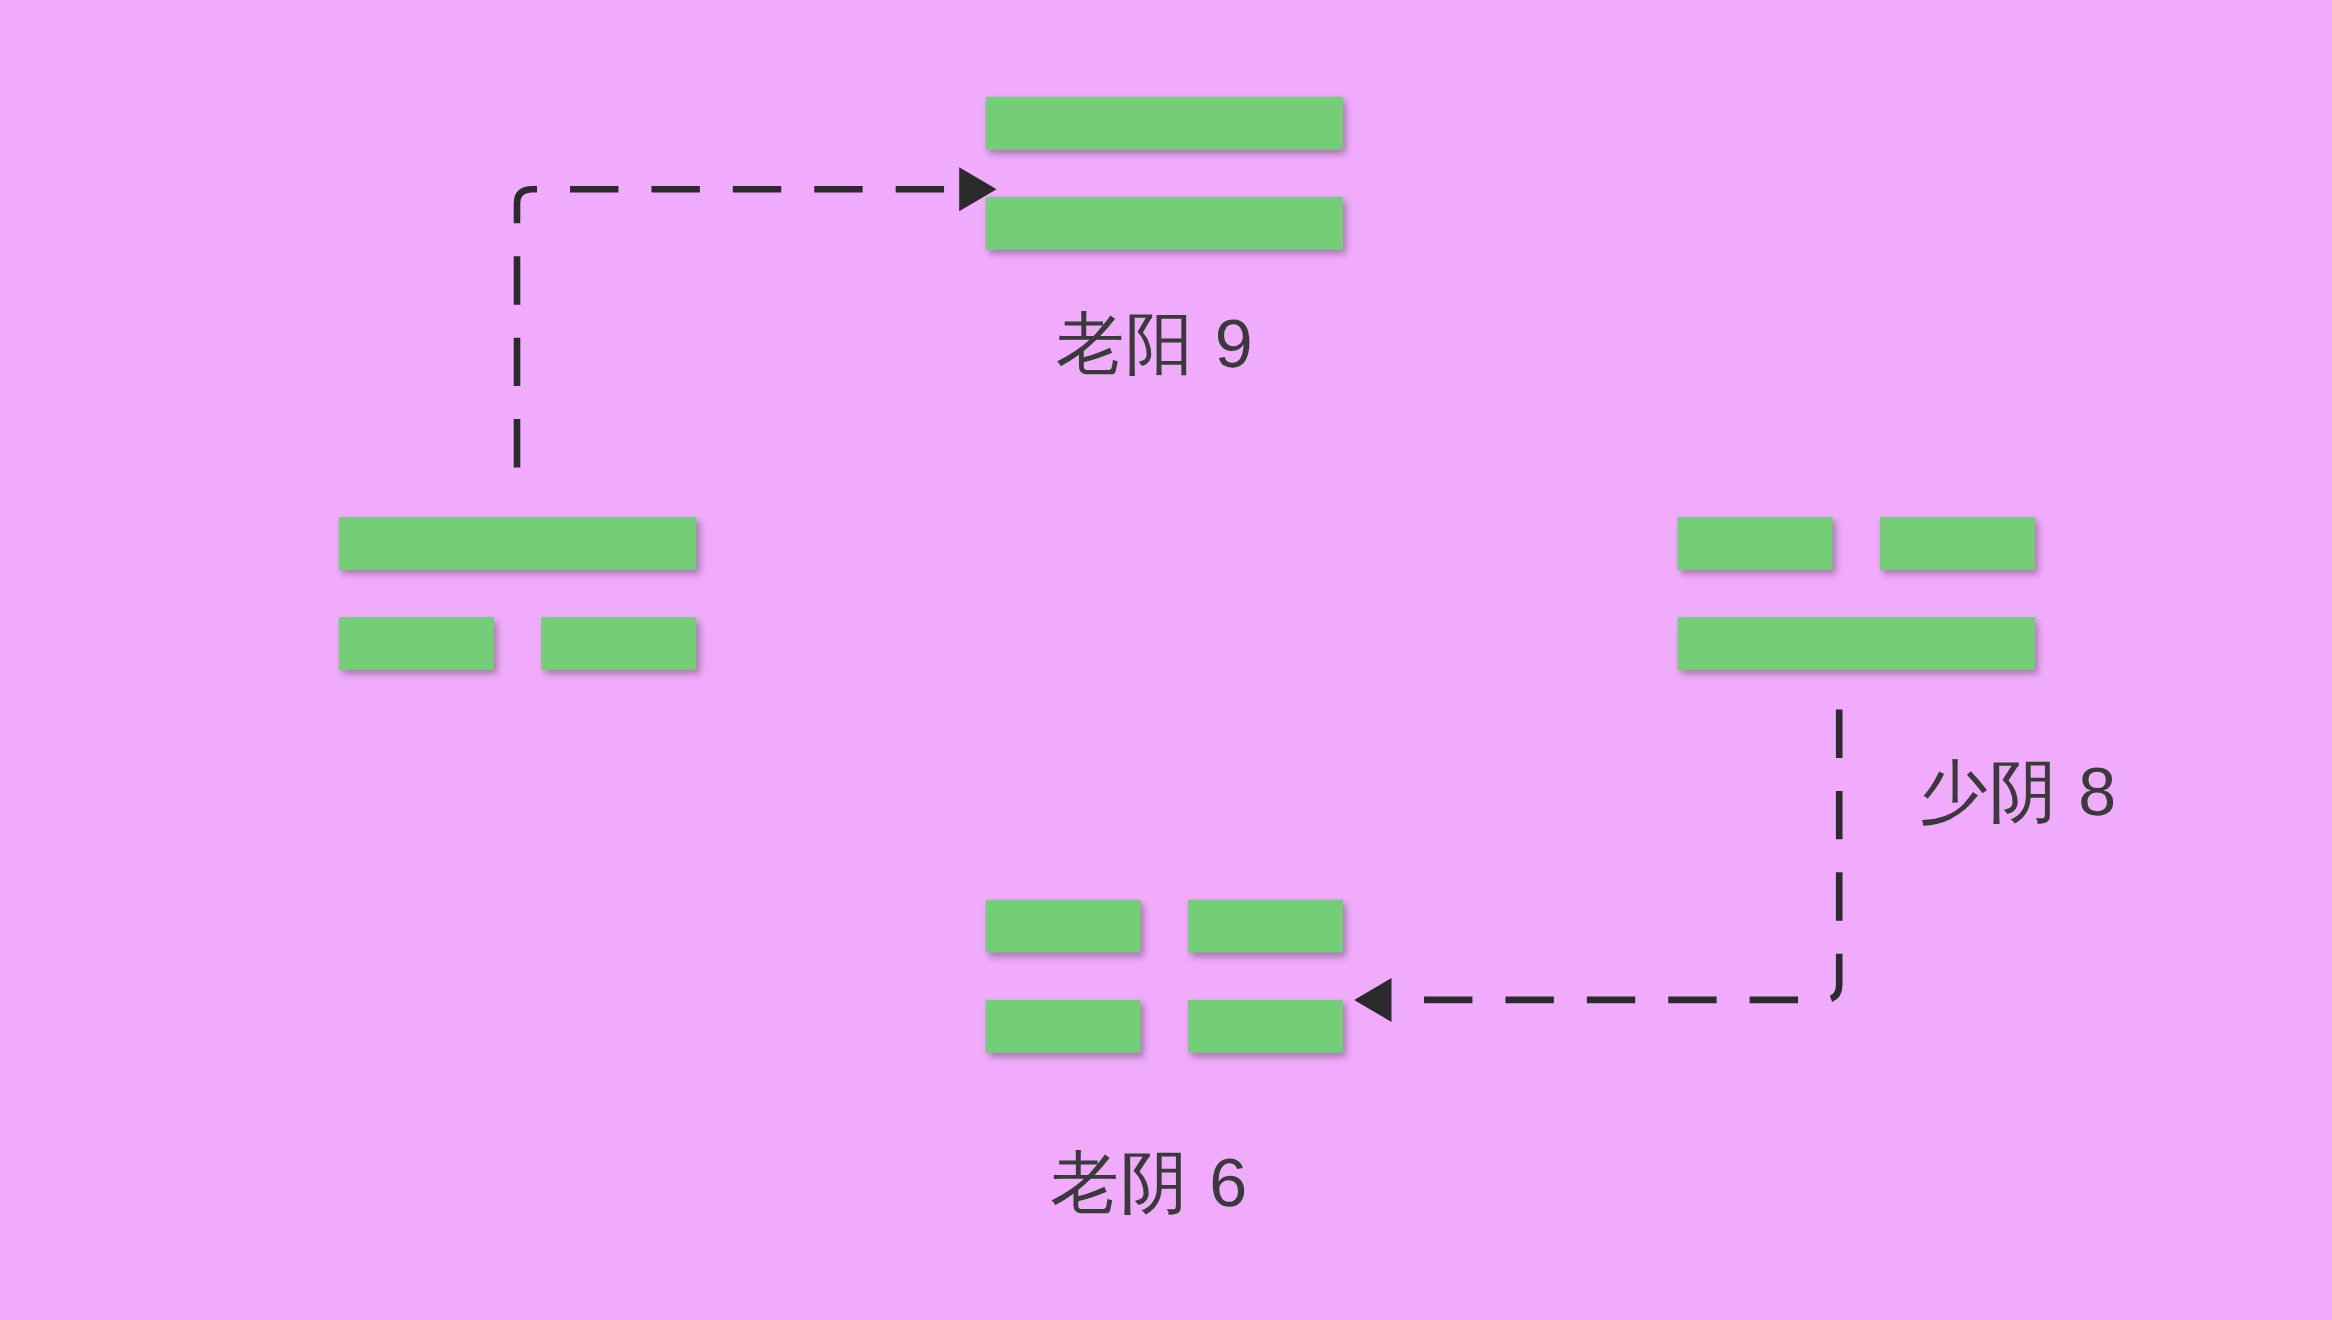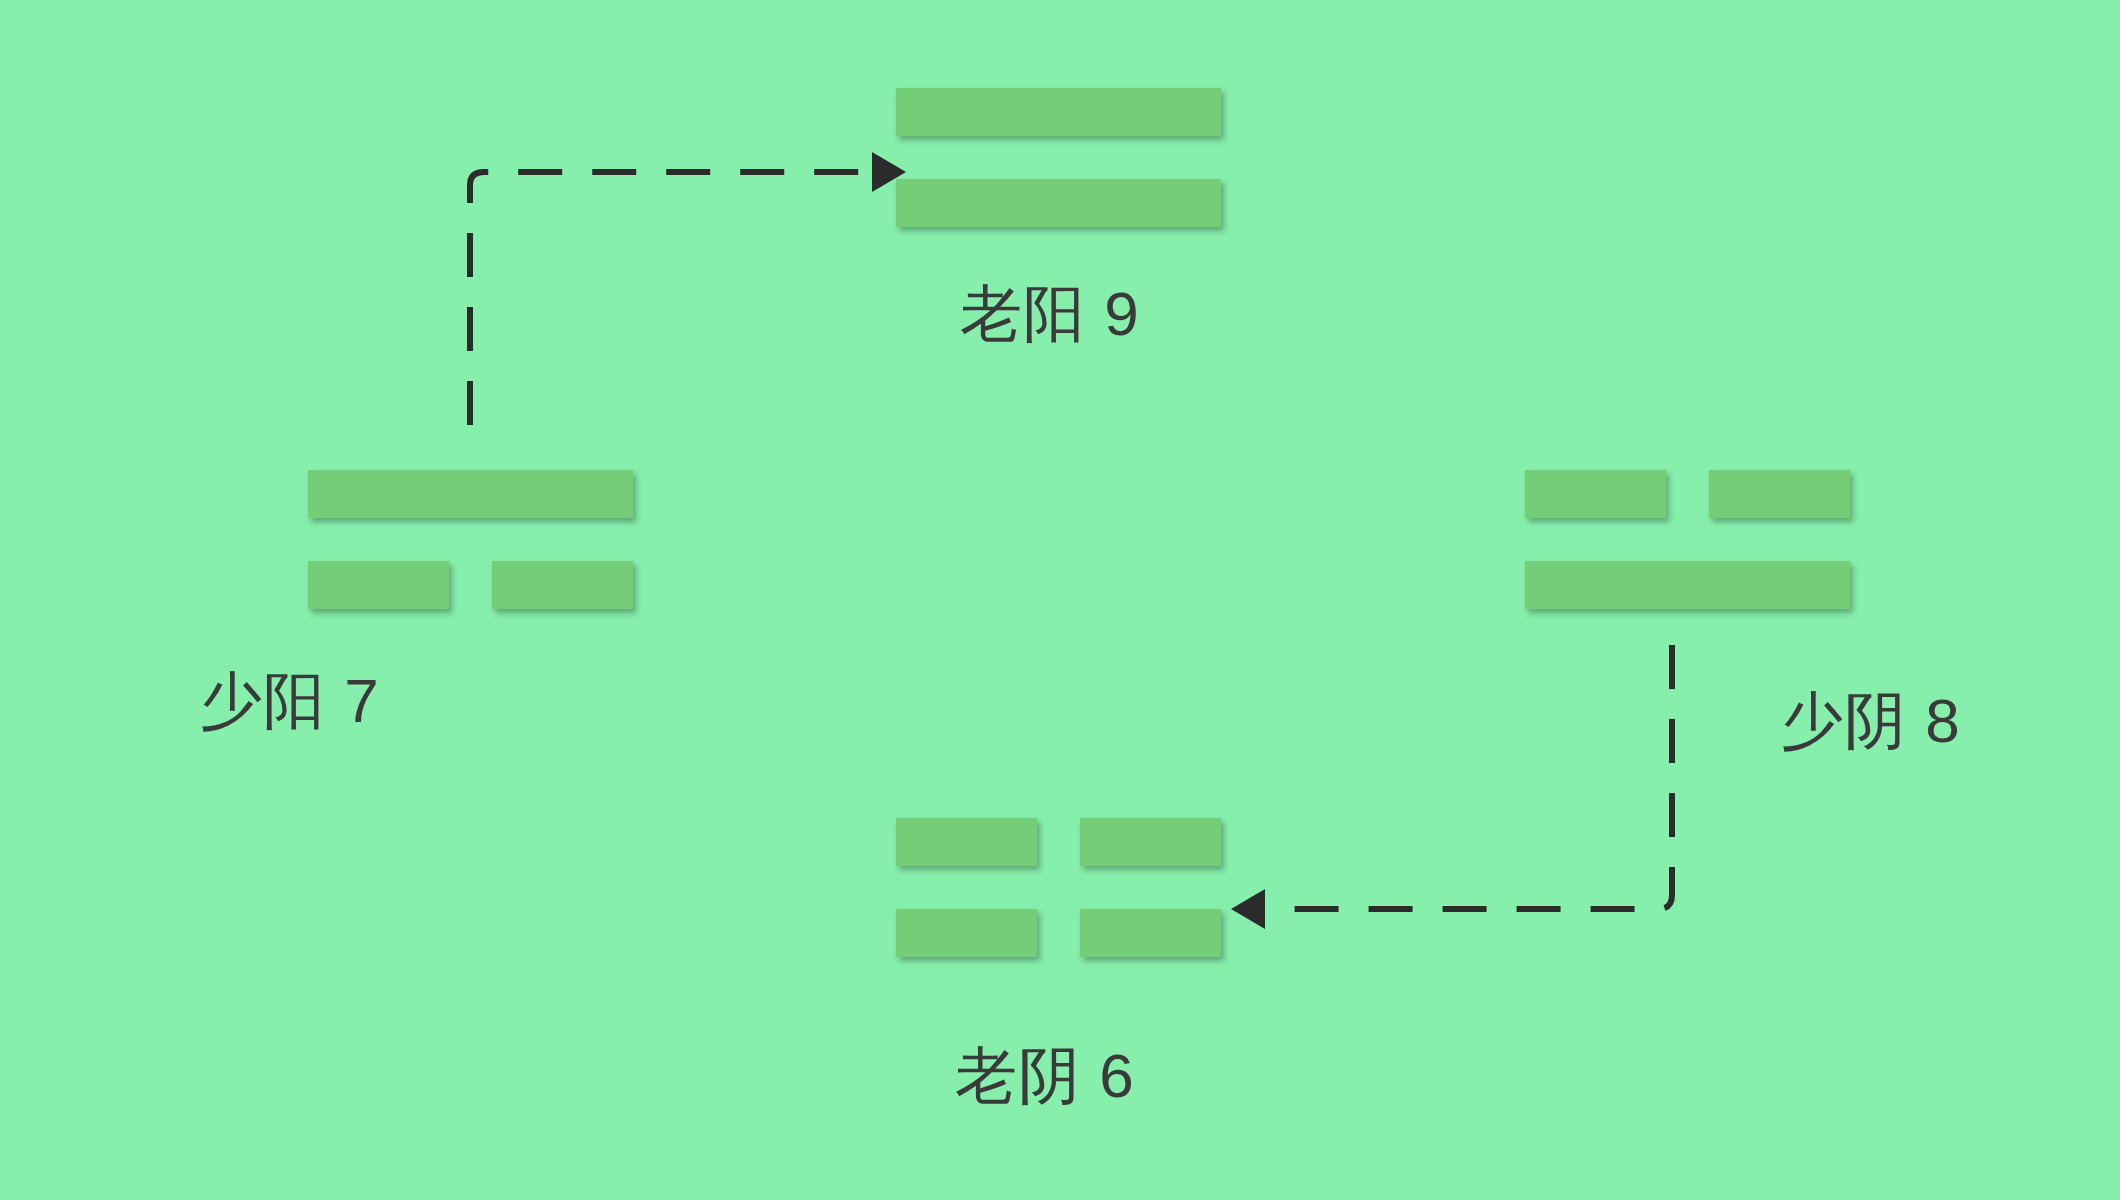--- a/index.html
+++ b/index.html
@@ -4,21 +4,21 @@
 <style>
   html, body {
     margin: 0;
     padding: 0;
     background: #ffffff;
   }
   #stage {
     position: relative;
     width: 2120px;
     height: 1200px;
-    background: #86efac;
+    background: #f0abfc;
     overflow: hidden;
     font-family: "Liberation Sans", "DejaVu Sans", sans-serif;
   }
 
   
   .hexagram {
     position: absolute;
   }
   .yao {
     position: relative;
@@ -99,33 +99,32 @@
   <div class="hexagram" style="left:308px; top:470px; width:325px;">
     <div class="yao yang" style="height:48px;">
       <span class="seg"></span>
     </div>
     <div style="height:43px;"></div>
     <div class="yao yin" style="height:48px;">
       <span class="seg"></span>
       <span class="seg"></span>
     </div>
   </div>
-  <div class="label" style="left:200px; top:670px;">少阳 7</div>
 
   <div class="hexagram" style="left:1525px; top:470px; width:325px;">
     <div class="yao yin" style="height:48px;">
       <span class="seg"></span>
       <span class="seg"></span>
     </div>
     <div style="height:43px;"></div>
     <div class="yao yang" style="height:48px;">
       <span class="seg"></span>
     </div>
   </div>
-  <div class="label" style="left:1745px; top:690px;margin-left:36px;">少阴 8</div>
+  <div class="label" style="left:1745px; top:690px;">少阴 8</div>
 
   <div class="hexagram" style="left:896px; top:818px; width:325px;">
     <div class="yao yin" style="height:48px;">
       <span class="seg"></span>
       <span class="seg"></span>
     </div>
     <div style="height:43px;"></div>
     <div class="yao yin" style="height:48px;">
       <span class="seg"></span>
       <span class="seg"></span>

